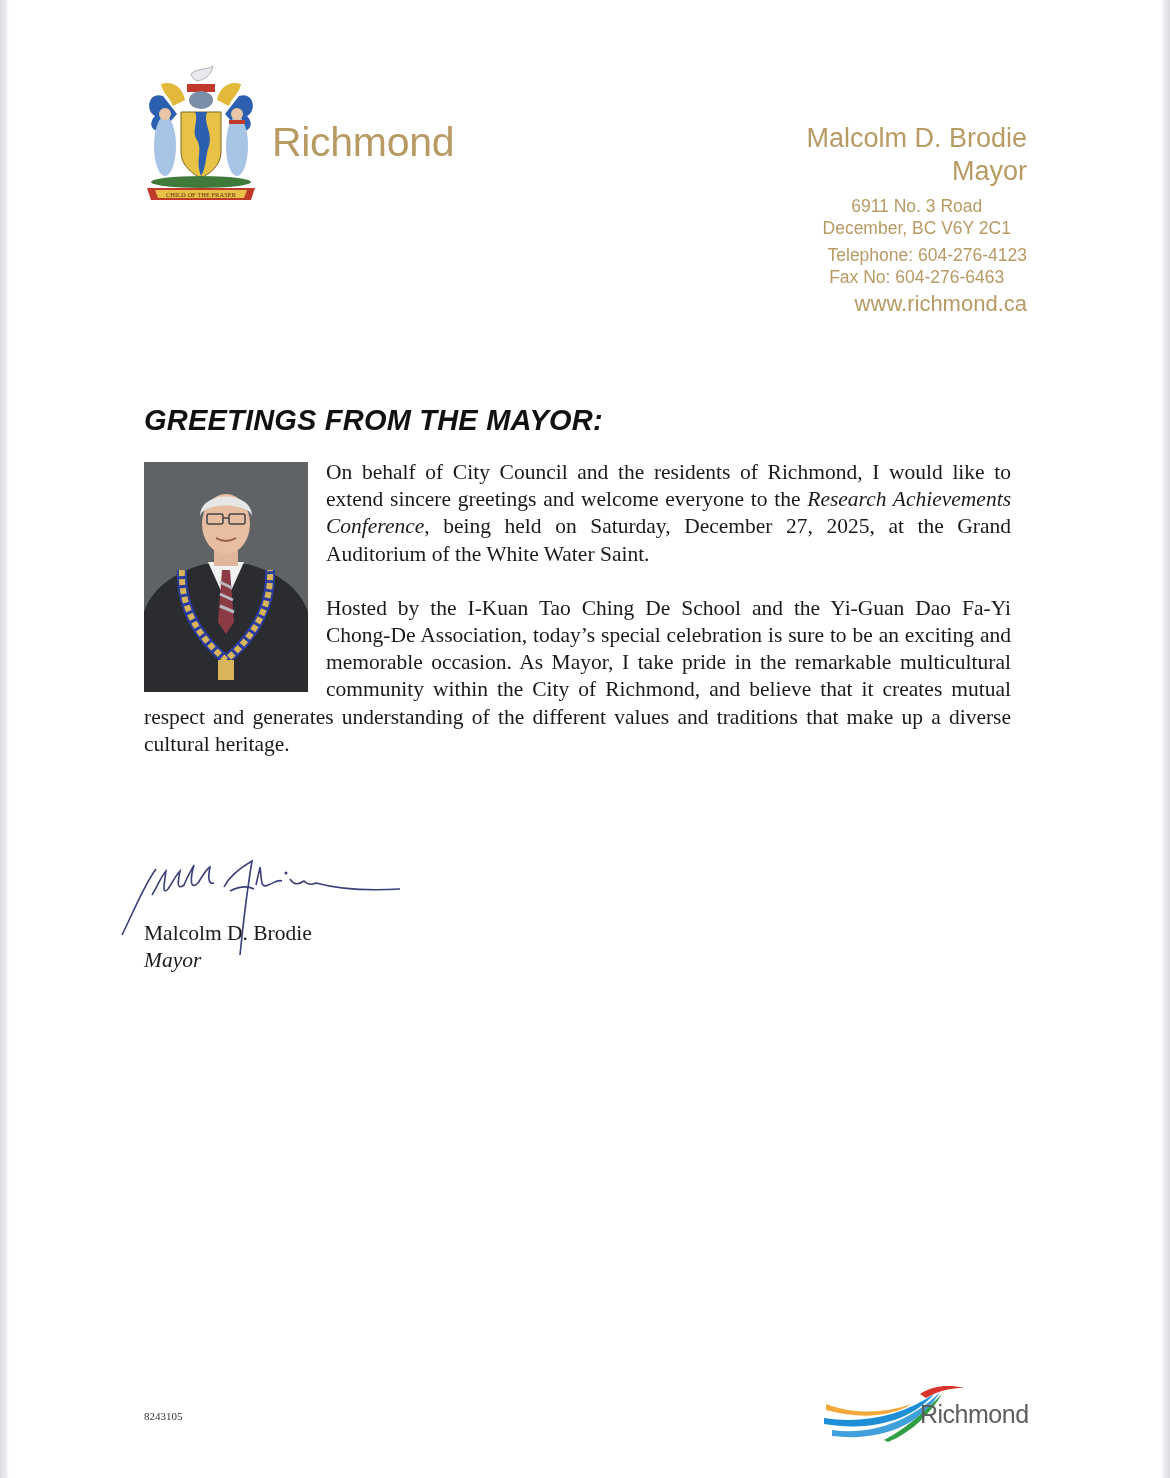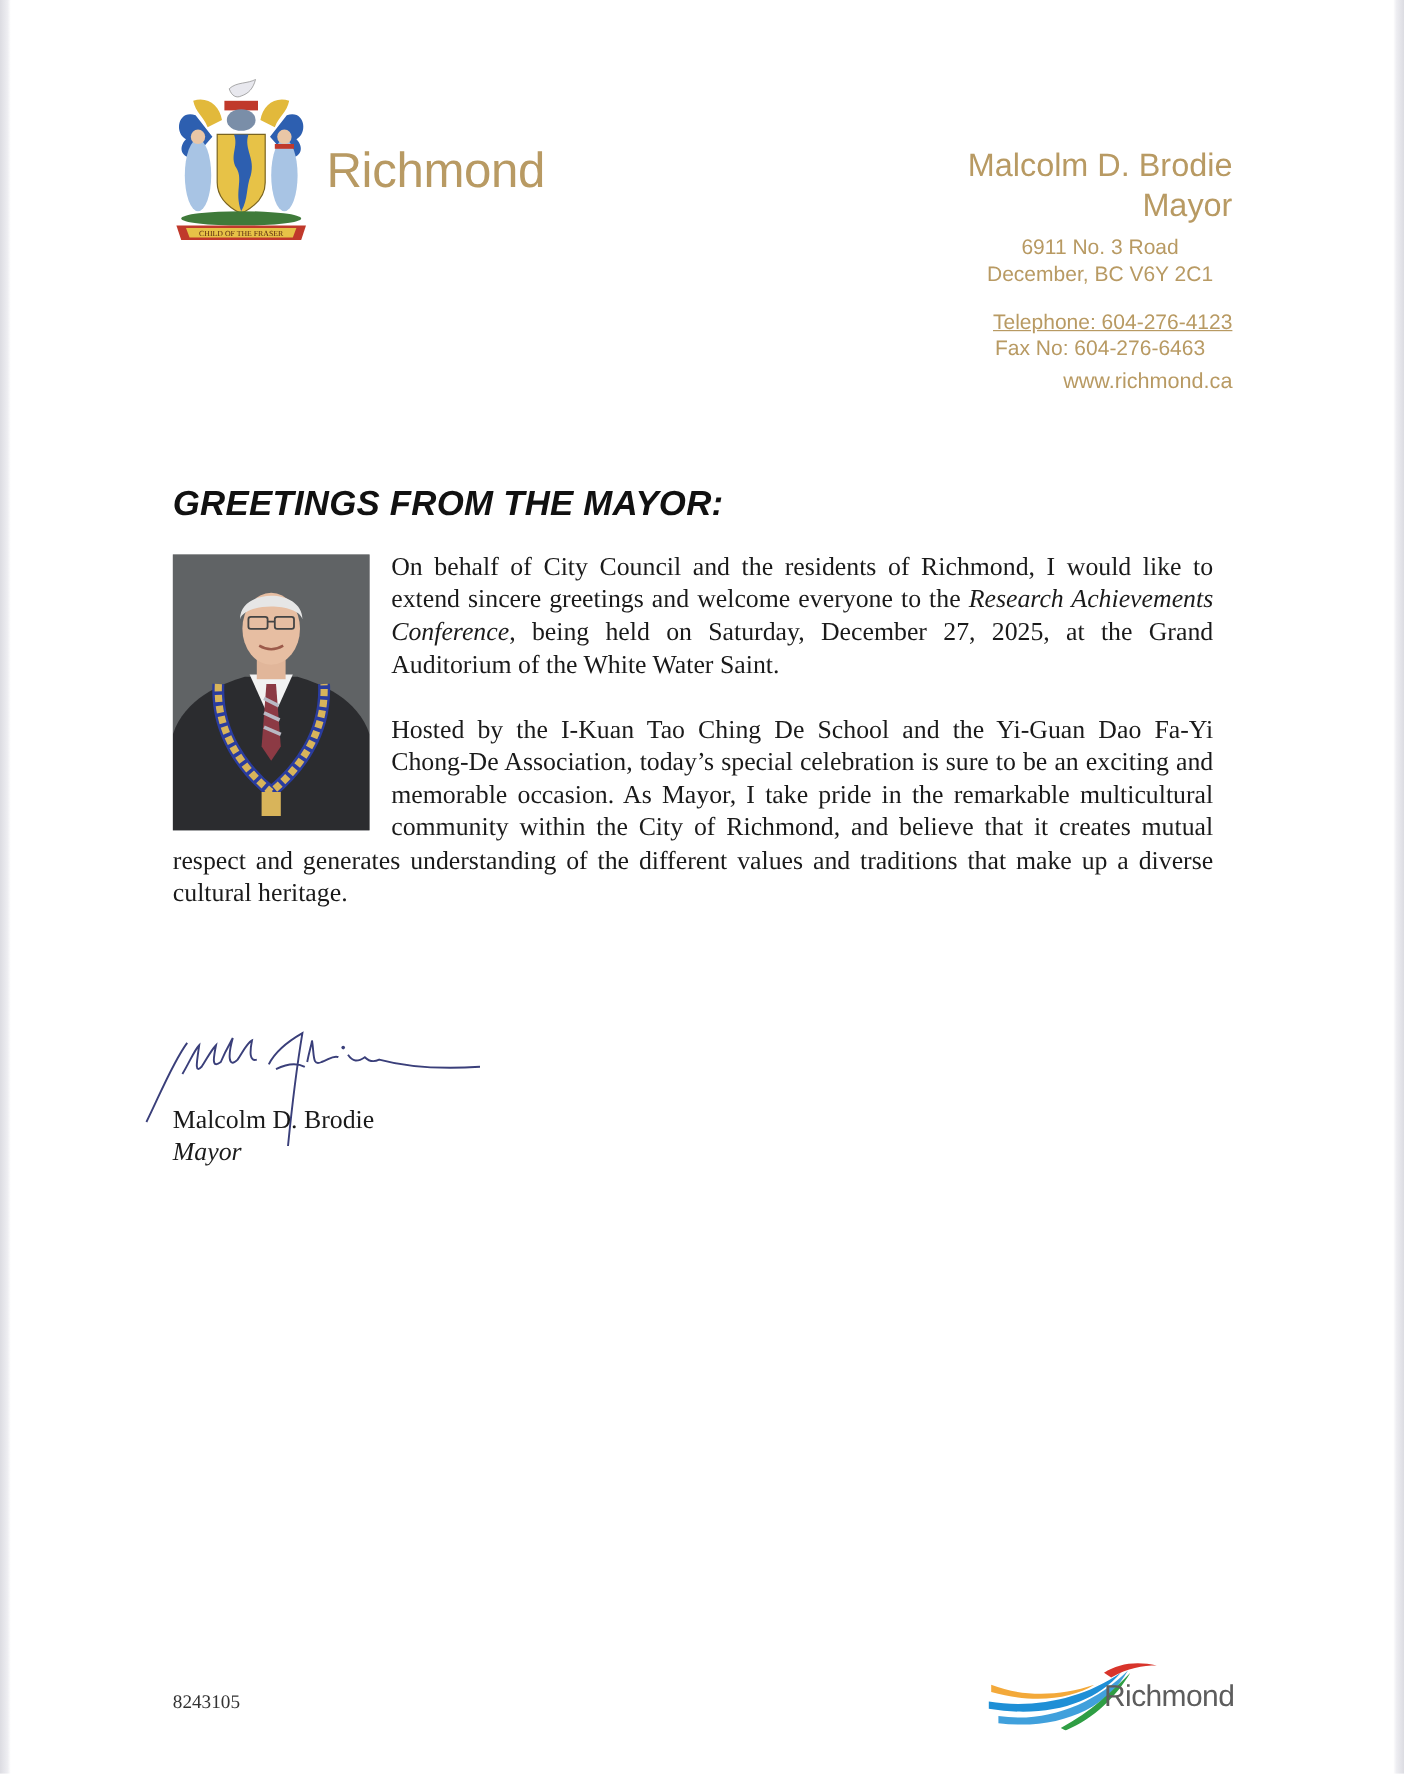--- a/index.html
+++ b/index.html
@@ -24,22 +24,22 @@
     font-family: "Liberation Sans", sans-serif; font-size: 41px; line-height: 44px;
     color: #b89a63; letter-spacing: -0.3px;
   }
   .letterhead {
     position: absolute; right: 143px; top: 122px; text-align: right;
     font-family: "Liberation Sans", sans-serif; color: #b89a63;
   }
   .lh-name { font-size: 27px; line-height: 33px; }
   .lh-title { font-size: 27px; line-height: 33px; margin-bottom: 7px; }
   .lh-addr { font-size: 17.5px; line-height: 22px; text-align: center; }
-  .lh-phone { font-size: 17.5px; line-height: 22px; margin-top: 18px; text-decoration: underline; }
-  .lh-web { font-size: 18px; line-height: 22px; margin-top: 5px; }
+  .lh-phone { font-size: 17.5px; line-height: 22px; margin-top: 5px; }
+  .lh-web { font-size: 22px; line-height: 22px; margin-top: 5px; }
 
   .heading {
     position: absolute; left: 144px; top: 404px;
     font-family: Liberation Sans, sans-serif; font-weight: bold; font-style: italic;
     font-size: 29px; color: #111; letter-spacing: 0.2px;
   }
   .photo {
     position: absolute; left: 144px; top: 462px; width: 164px; height: 230px;
     background: #5f6264; overflow: hidden;
   }
@@ -52,21 +52,21 @@
   .signature {
     position: absolute; left: 118px; top: 855px; width: 290px; height: 110px;
   }
   .sig-name {
     position: absolute; left: 144px; top: 921px; font-size: 21.5px; color: #1a1a1a;
   }
   .sig-title {
     position: absolute; left: 144px; top: 948px; font-size: 21.5px; font-style: italic; color: #1a1a1a;
   }
   .docnum {
-    position: absolute; left: 144px; top: 1410px; font-size: 16px; color: #333;
+    position: absolute; left: 144px; top: 1410px; font-size: 11px; color: #333;
   }
   .footer-logo {
     position: absolute; left: 822px; top: 1380px; width: 210px; height: 62px;
   }
   .footer-logo-text {
     position: absolute; left: 920px; top: 1400px;
     font-family: "Liberation Sans", sans-serif; font-size: 25px; color: #5d5d5d; letter-spacing: -0.5px;
   }
 </style>
 </head>

